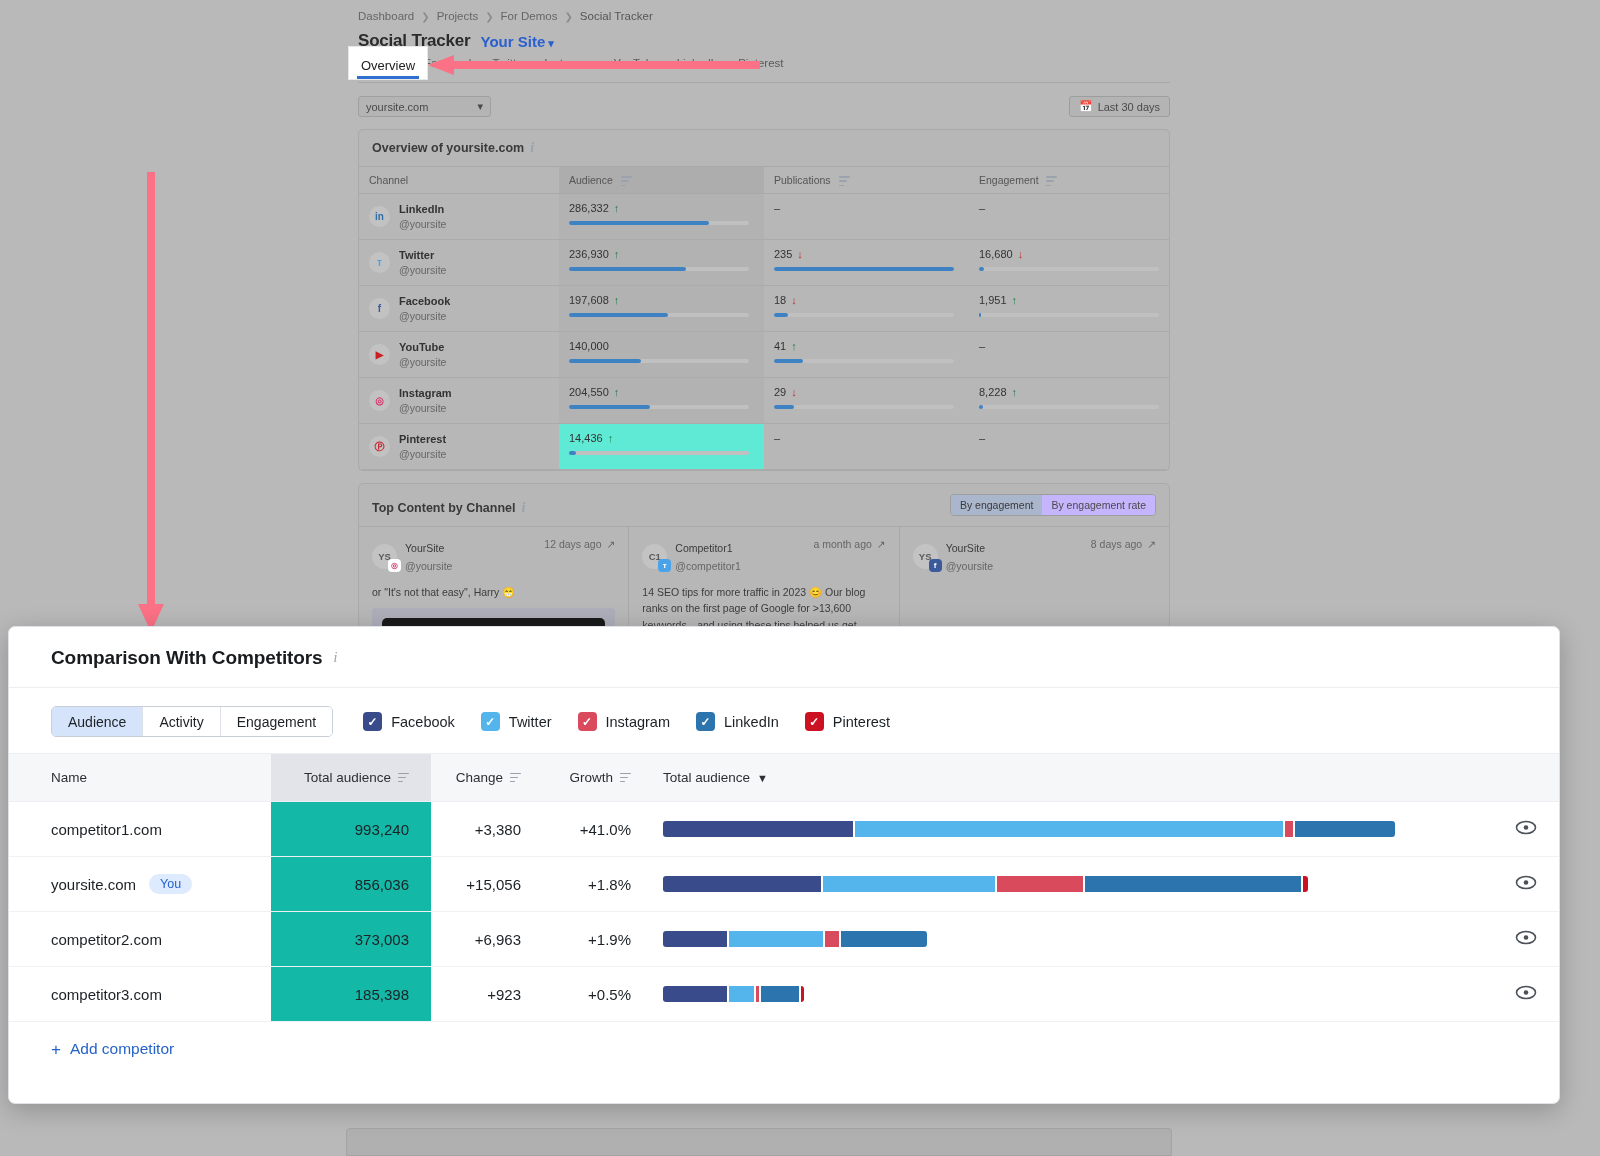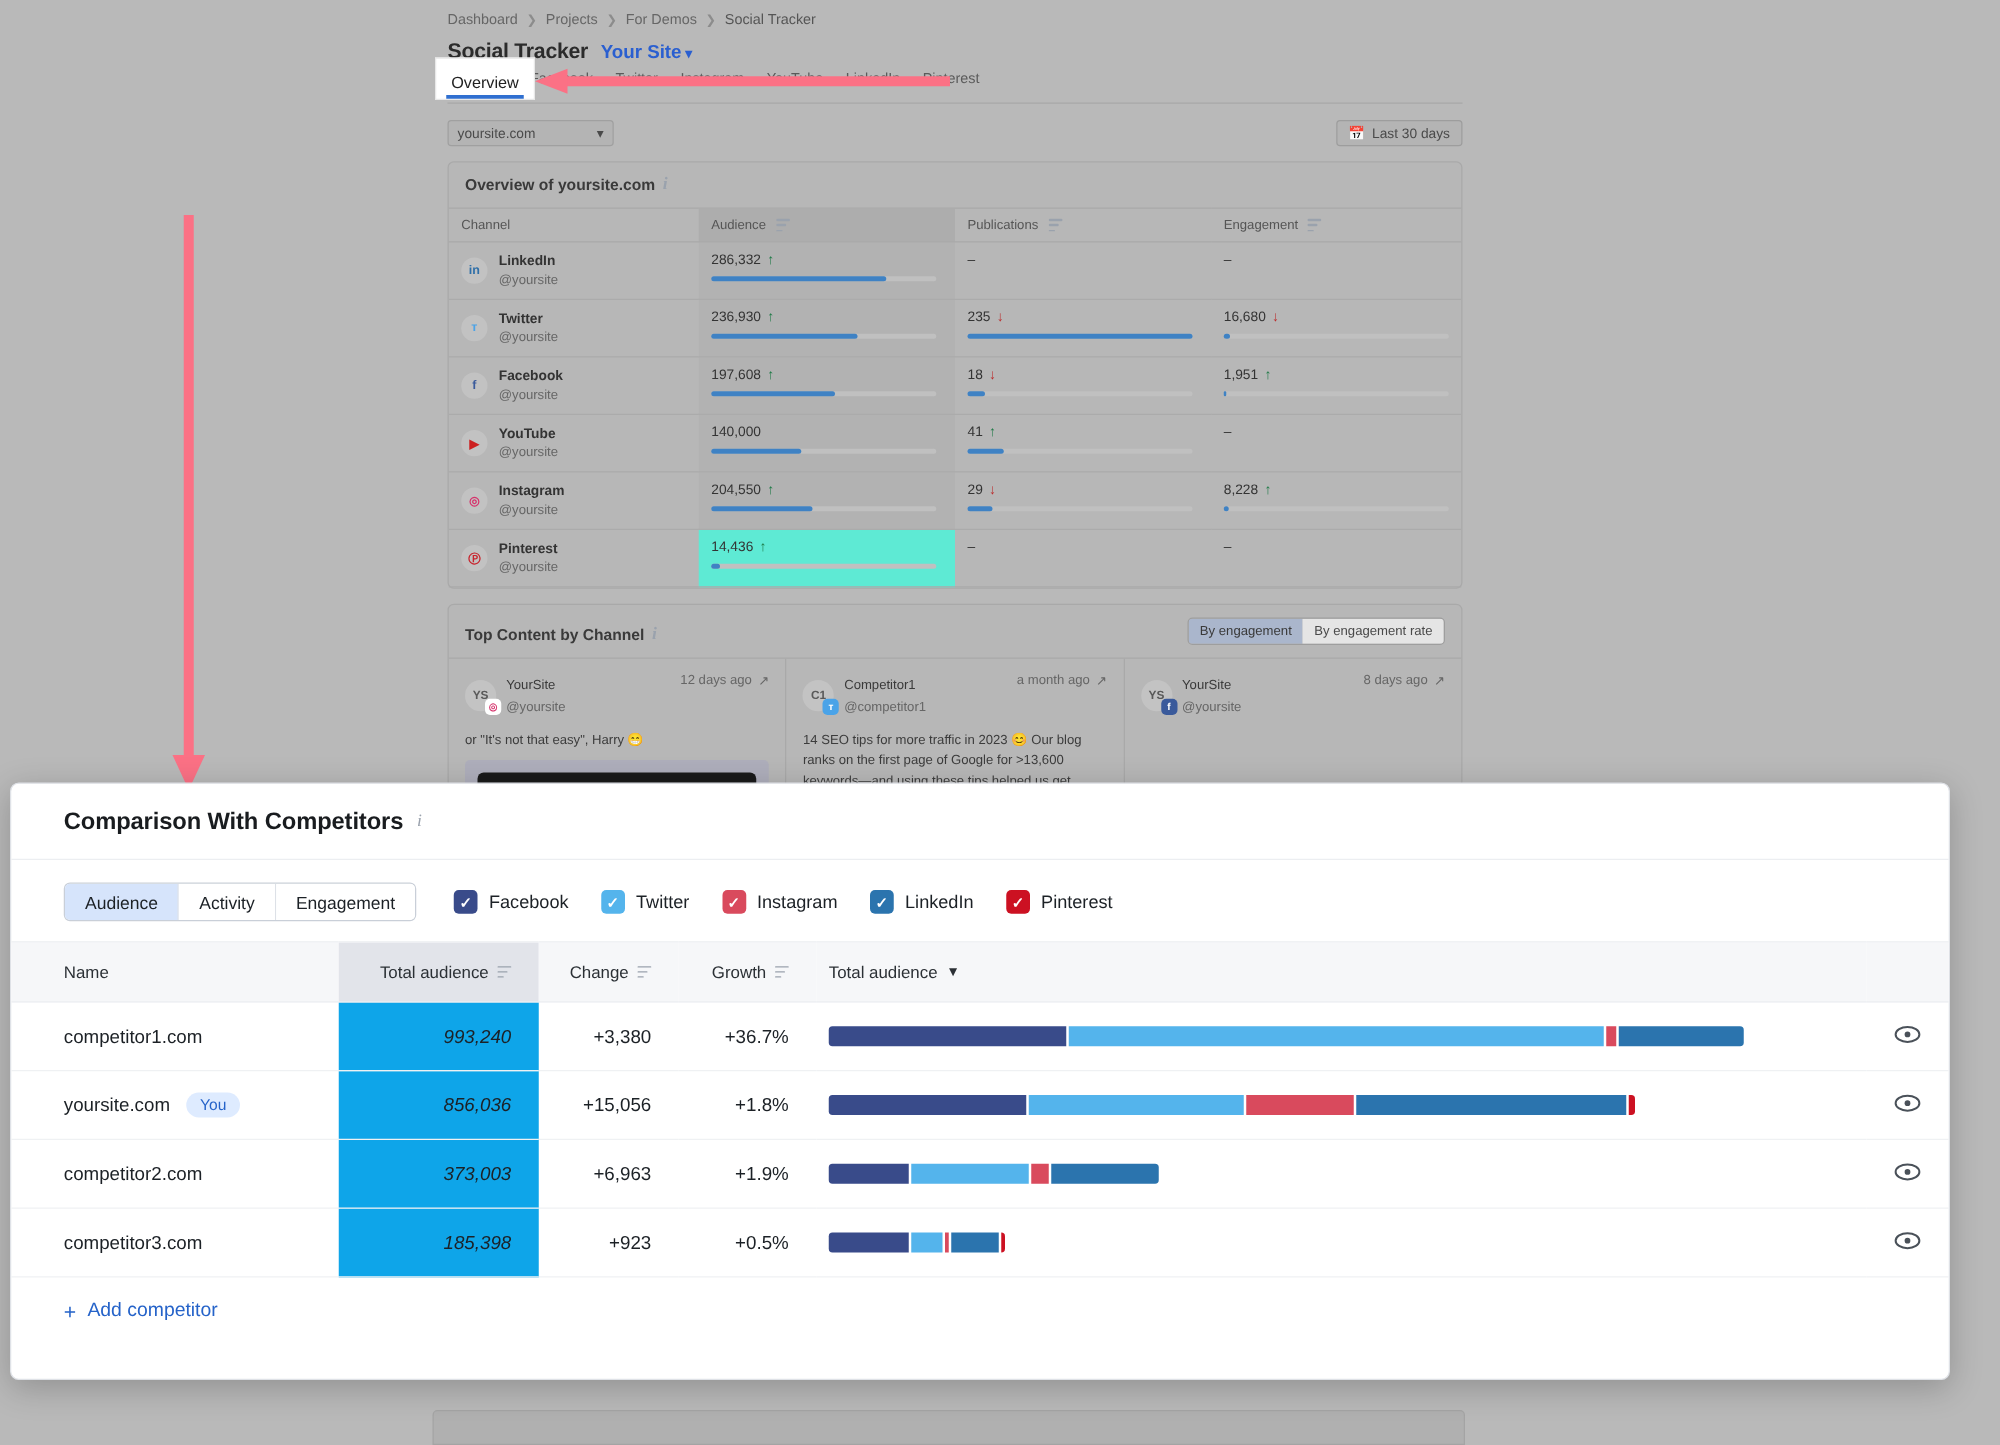--- a/index.html
+++ b/index.html
@@ -61,21 +61,21 @@
   .ch-name { font-size:11px; font-weight:bold; color:#333; line-height:1.35; }
   .ch-handle { font-size:10.5px; color:#666; line-height:1.35; }
   .metric { font-size:11px; color:#333; display:flex; align-items:center; gap:5px; }
   .arrow-up { color:#1e7a46; font-size:11px; }
   .arrow-dn { color:#bb2d2d; font-size:11px; }
   .bar-track { margin-top:7px; height:4px; background:#c0c0c0; border-radius:2px; width:180px; }
   .bar-fill { height:4px; background:#3f82c4; border-radius:2px; }
 
   .tc-head { display:flex; align-items:flex-end; justify-content:space-between; padding:10px 13px; }
   .seg { display:flex; border:1px solid #9e9e9e; border-radius:4px; overflow:hidden; font-size:10.5px; }
-  .seg div { padding:4px 9px; background:#e5e5e5; color:#4a4a4a; }
+  .seg div { padding:4px 9px; background:#c4b5fd; color:#4a4a4a; }
   .seg div.on { background:#aab6cc; color:#3a3a3a; }
   .tc-grid { display:flex; border-top:1px solid #a9a9a9; }
   .tc-col { flex:1; padding:11px 13px; border-right:1px solid #a9a9a9; }
   .tc-col:last-child { border-right:none; }
   .tc-top { display:flex; align-items:flex-start; justify-content:space-between; }
   .tc-av { display:flex; align-items:center; gap:8px; }
   .av-c { width:25px; height:25px; border-radius:50%; background:#c3c3c3; display:flex; align-items:center; justify-content:center; font-size:9.5px; font-weight:bold; color:#5a5a5a; position:relative; }
   .av-badge { position:absolute; right:-4px; bottom:-3px; width:13px; height:13px; border-radius:4px; display:flex; align-items:center; justify-content:center; font-size:8px; }
   .tc-nm { font-size:10.5px; color:#3a3a3a; line-height:1.4; }
   .tc-hd { font-size:10.5px; color:#666; line-height:1.4; }
@@ -149,21 +149,21 @@
   .sort-ic i:nth-child(1){ width:11px; }
   .sort-ic i:nth-child(2){ width:8px; }
   .sort-ic i:nth-child(3){ width:5px; }
   .chev { font-size:11px; color:#2b3035; }
 
   .c-table tbody td { border-bottom:1px solid #eff1f3; height:55px; font-size:15px; color:#1c2126; }
   .td-name { padding-left:42px; }
   .name-wrap { display:flex; align-items:center; gap:13px; }
   .you-badge { background:#deebff; color:#2563c9; font-size:12.5px; border-radius:11px; padding:3px 11px; }
   .td-num { text-align:right; padding-right:22px; white-space:nowrap; }
-  .td-num.hl-col { background:#0ea5e9;font-style:italic; }
+  .td-num.hl-col { background:#14b8a6; }
   .pos { color:#1a7a4a; }
   .td-bar { padding-left:10px; }
   .stack { display:flex; height:16px; align-items:stretch; }
   .stack span { display:block; height:16px; margin-right:2px; }
   .stack span:first-child { border-radius:3px 0 0 3px; }
   .stack span:last-child { border-radius:0 3px 3px 0; margin-right:0; }
   .td-eye { width:66px; text-align:center; }
   .eye { display:inline-block; }
 
   .add-row { padding:18px 42px; }
@@ -618,21 +618,21 @@
     </thead>
     <tbody id="c-body">
         <tr>
           <td class="td-name">
             <div class="name-wrap">
               <span>competitor1.com</span>
             </div>
           </td>
           <td class="td-num hl-col">993,240</td>
           <td class="td-num pos">+3,380</td>
-          <td class="td-num pos">+36.7%</td>
+          <td class="td-num pos">+41.0%</td>
           <td class="td-bar">
             <div class="stack">
               <span style="width:190px;background:#394b8a"></span>
               <span style="width:428px;background:#54b4ec"></span>
               <span style="width:8px;background:#d94a5d"></span>
               <span style="width:100px;background:#2b74ae"></span>
             </div>
           </td>
           <td class="td-eye"><span class="eye"><svg width="22" height="15" viewBox="0 0 22 15">
                 <ellipse cx="11" cy="7.5" rx="9.5" ry="6" fill="none" stroke="#4a5159" stroke-width="1.6"></ellipse>

